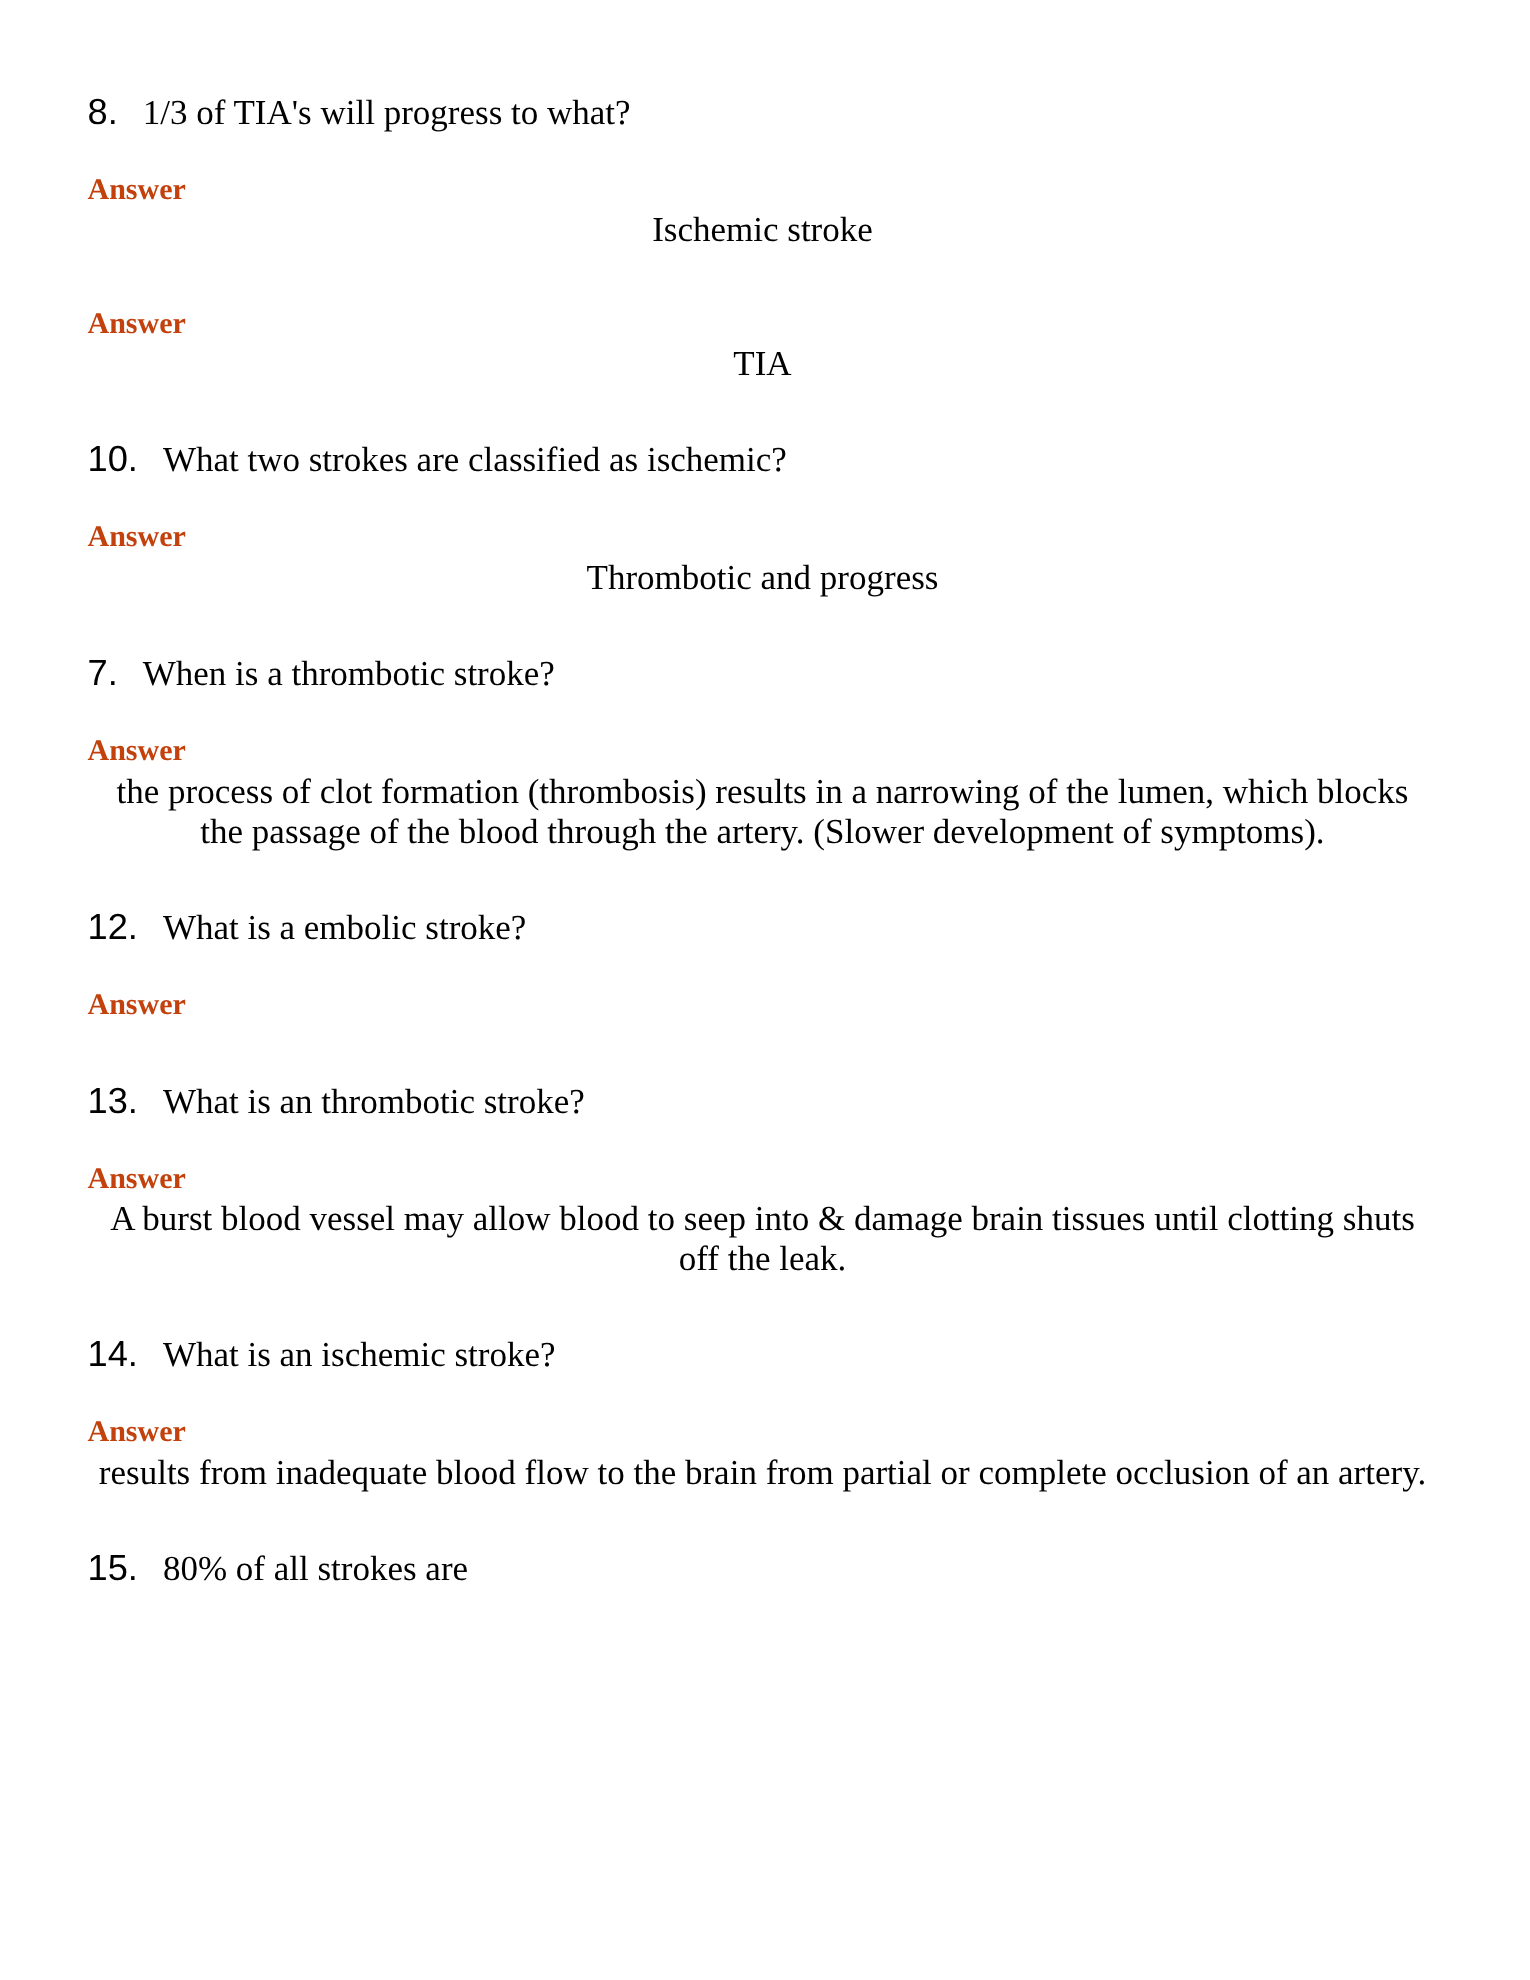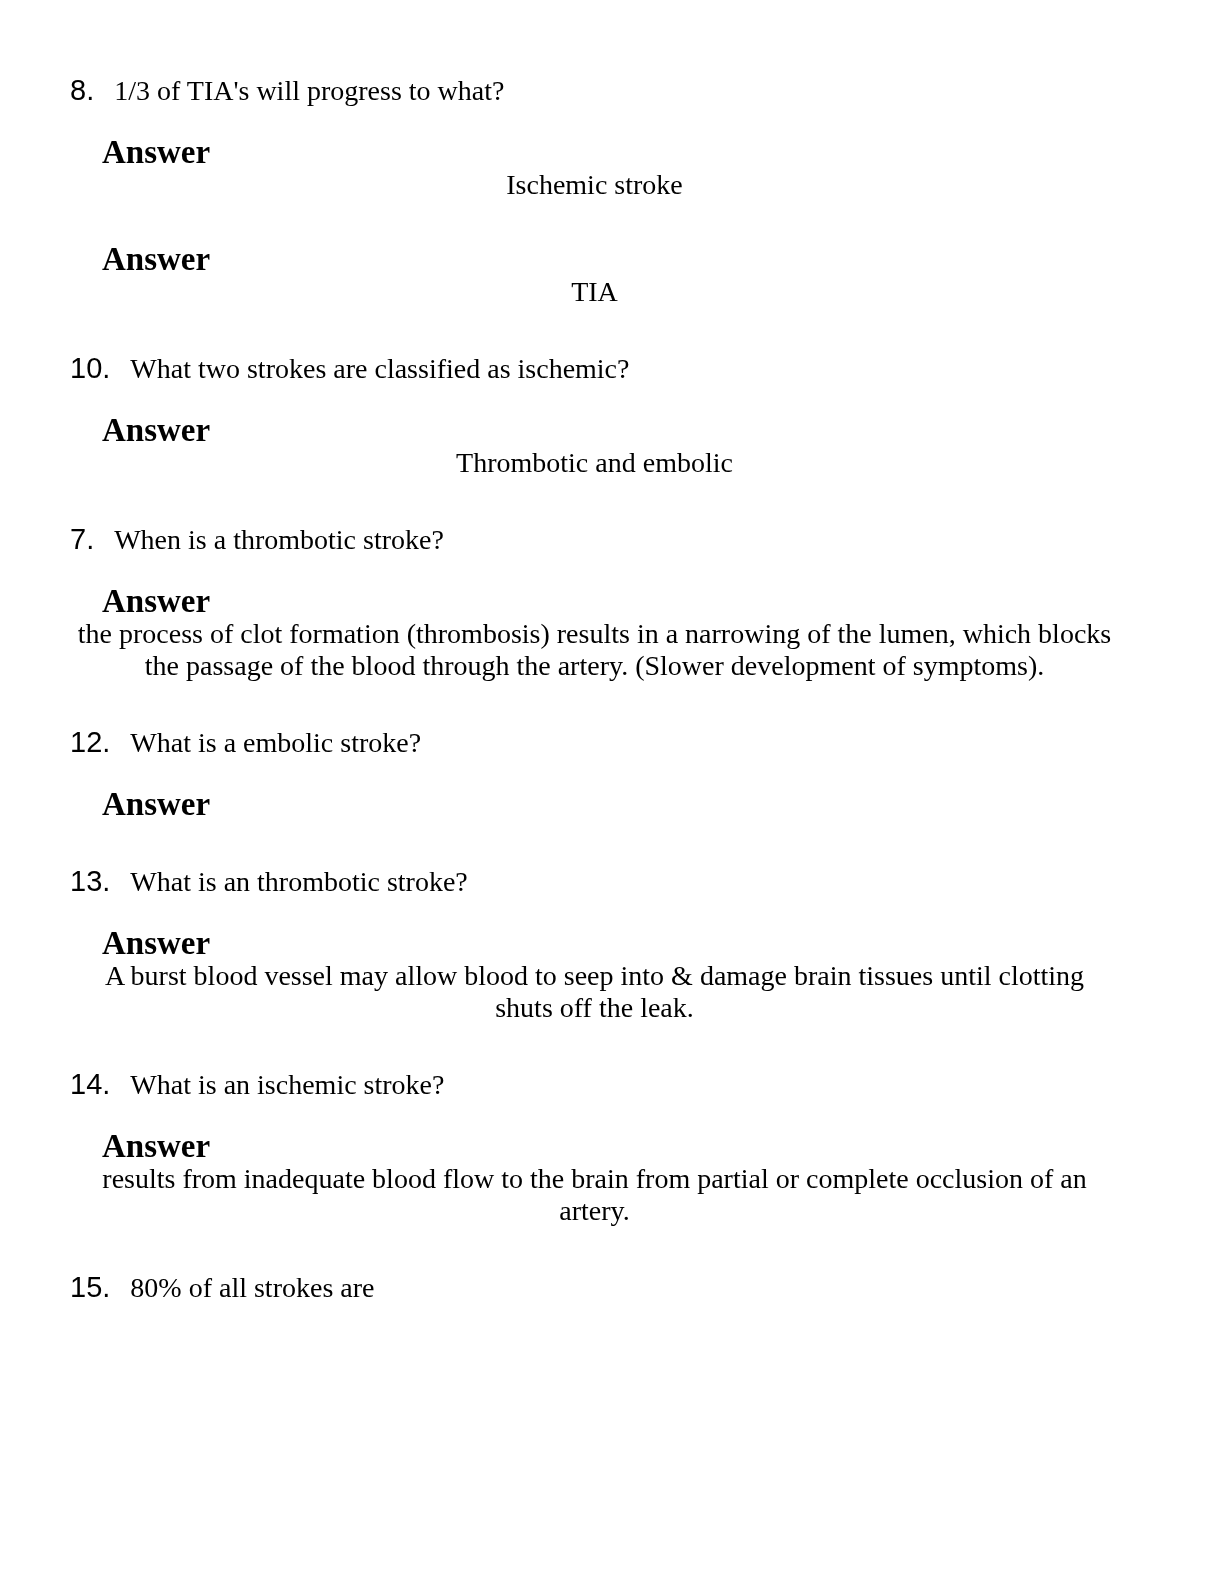--- a/index.html
+++ b/index.html
@@ -6,21 +6,21 @@
     margin: 0;
     padding: 0;
     background: #ffffff;
   }
   .page {
     position: relative;
     width: 1224px;
     height: 1584px;
     background: #ffffff;
     box-sizing: border-box;
-    padding: 72px 112px 0 70px;
+    padding: 72px 80px 0 70px;
     font-family: "Liberation Serif", serif;
     color: #000000;
     overflow: hidden;
   }
   .qa {
     margin-bottom: 42px;
   }
   .question-line {
     font-size: 28px;
     line-height: 36px;
@@ -29,25 +29,24 @@
     font-family: "Liberation Sans", sans-serif;
     font-size: 29px;
     margin-right: 20px;
     display: inline-block;
   }
   .q-text {
     font-size: 28px;
   }
   .answer-label {
     margin-top: 27px;
-    color: #000000;
+    color: #c2410c;
     font-weight: bold;
-    font-size: 33px;
+    font-size: 24px;
     line-height: 33px;
-    margin-left: 32px;
   }
   .answer-text {
     font-size: 28px;
     line-height: 32px;
     padding-left: 7px;
     max-width: 1066px;
     text-align: center;
   }
 </style>
 </head>
@@ -66,21 +65,21 @@
   <div class="qa">
     <div class="answer-label">Answer</div>
     <div class="answer-text">TIA</div>
   </div>
 
   <div class="qa">
     <div class="question-line">
       <span class="q-num">10.</span><span class="q-text">What two strokes are classified as ischemic?</span>
     </div>
     <div class="answer-label">Answer</div>
-    <div class="answer-text">Thrombotic and embolic</div>
+    <div class="answer-text">Thrombotic and progress</div>
   </div>
 
   <div class="qa">
     <div class="question-line">
       <span class="q-num">7.</span><span class="q-text">When is a thrombotic stroke?</span>
     </div>
     <div class="answer-label">Answer</div>
     <div class="answer-text">the process of clot formation (thrombosis) results in a narrowing of the lumen, which blocks the passage of the blood through the artery. (Slower development of symptoms).</div>
   </div>
 

